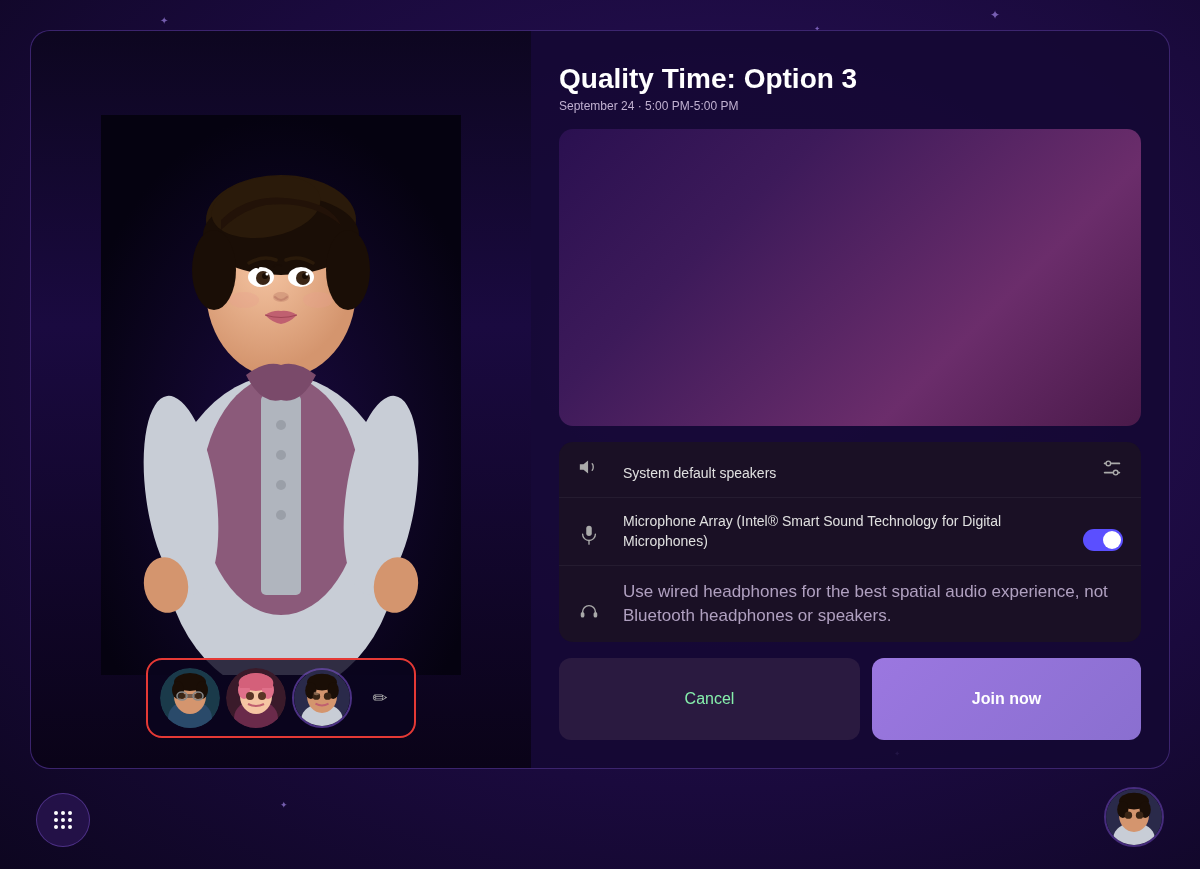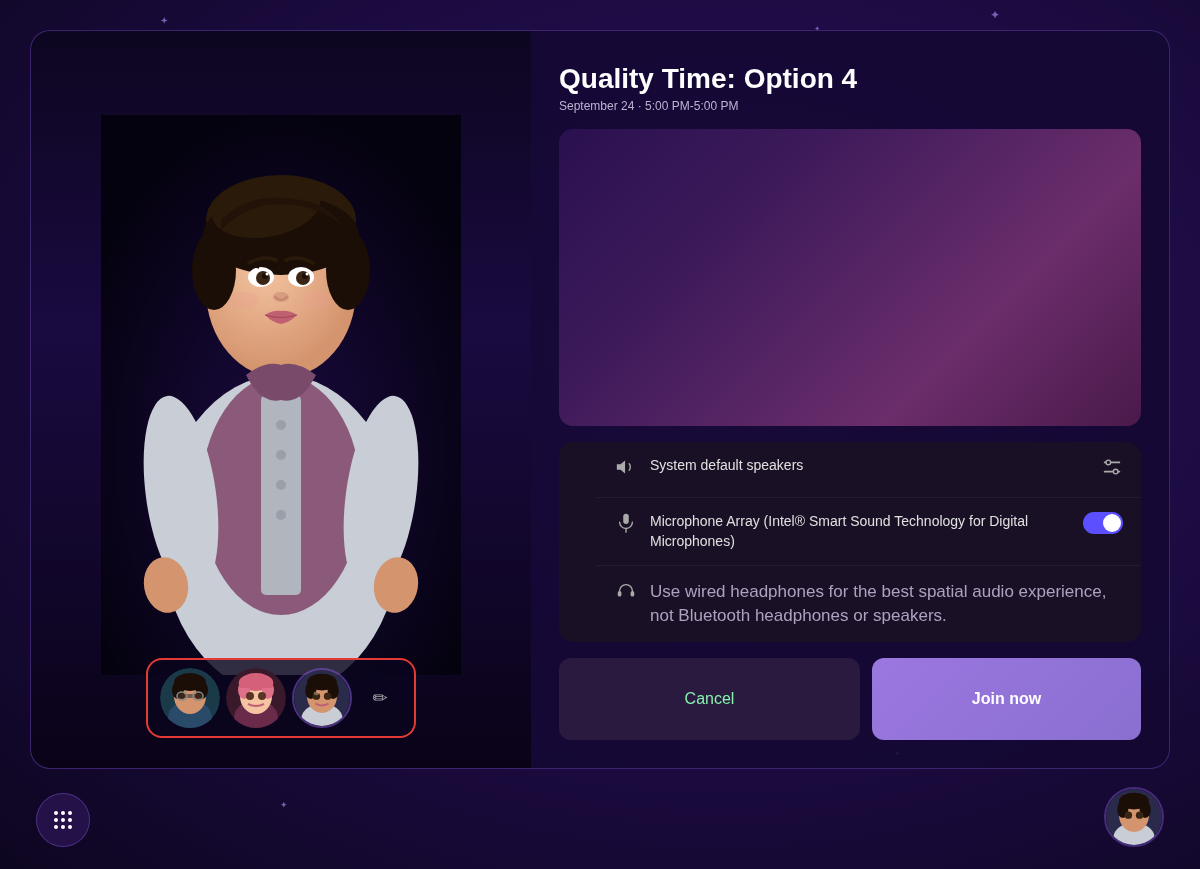--- a/index.html
+++ b/index.html
@@ -136,25 +136,24 @@
 
     
     .audio-controls {
       background: #1a1025;
       border-radius: 14px;
       overflow: hidden;
     }
 
     .audio-row {
       display: flex;
-      align-items: flex-start;
+      align-items: flex-end;
       padding: 14px 18px;
-      gap: 12px;
+      gap: 22px;
       border-bottom: 1px solid rgba(255,255,255,0.05);
-      margin-left: 37px;
     }
 
     .audio-row:last-child {
       border-bottom: none;
     }
 
     .audio-icon {
       color: #aaa;
       font-size: 18px;
       flex-shrink: 0;
@@ -406,21 +405,21 @@
 
       <button class="edit-btn">
         <span>✏</span>
       </button>
     </div>
   </div>
 
   <div class="right-panel">
 
     <div>
-      <div class="event-title">Quality Time: Option 4</div>
+      <div class="event-title">Quality Time: Option 3</div>
       <div class="event-subtitle">September 24 · 5:00 PM-5:00 PM</div>
     </div>
 
     <div class="preview-area"></div>
 
     <div class="audio-controls">
 
       <div class="audio-row">
         <div class="audio-icon">
           <svg width="22" height="22" viewBox="0 0 24 24" fill="none">

